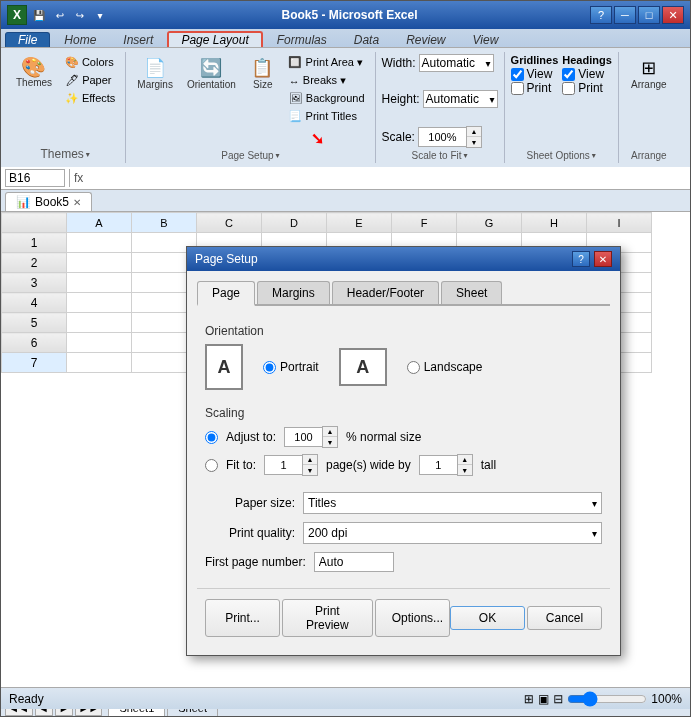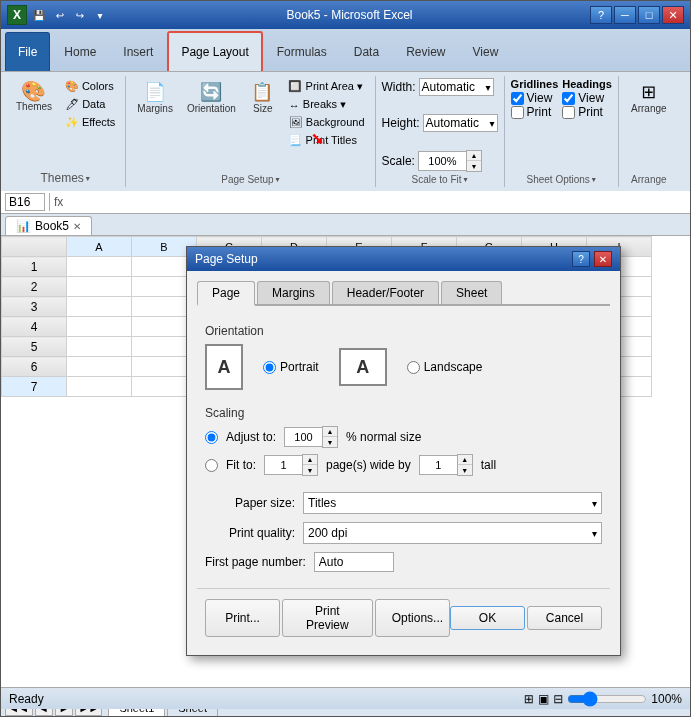--- a/index.html
+++ b/index.html
@@ -9,49 +9,50 @@
     .title-bar {
       background: linear-gradient(to bottom, #4a7ec7, #1a4fa0);
       height: 28px;
       display: flex;
       align-items: center;
       justify-content: space-between;
       padding: 0 6px;
       color: white;
     }
     .title-bar-left { display: flex; align-items: center; gap: 4px; }
-    .title-bar-title { font-size: 12px; color: white; font-weight: normal; flex: 1; text-align: center; }
+    .title-bar-title { font-size: 12px; color: white; font-weight: bold; flex: 1; text-align: center; }
     .title-bar-controls { display: flex; gap: 2px; }
     .title-bar-btn {
       width: 22px; height: 18px;
       background: linear-gradient(to bottom, #5a9ee0, #2d6bbf);
       border: 1px solid #1a3d7a;
       color: white;
       font-size: 11px;
       display: flex; align-items: center; justify-content: center;
       cursor: pointer;
     }
     .title-bar-btn.close { background: linear-gradient(to bottom, #e05a5a, #bf2d2d); }
 
     .excel-icon { width: 20px; height: 20px; background: #1d6a2a; display: flex; align-items: center; justify-content: center; color: white; font-weight: bold; font-size: 11px; border: 1px solid #145020; }
     .quick-access { display: flex; gap: 2px; align-items: center; }
     .qa-btn { width: 18px; height: 18px; background: none; border: none; color: white; font-size: 10px; cursor: pointer; display: flex; align-items: center; justify-content: center; }
 
     
     .tab-bar { display: flex; align-items: flex-end; padding: 2px 4px 0; background: linear-gradient(to bottom, #c5d5e8, #b8cce4); }
     .ribbon-tab {
-      padding: 12px 12px;
+      padding: 0 12px;
       font-size: 12px;
       cursor: pointer;
       background: none;
       border: 1px solid transparent;
       border-bottom: none;
       border-radius: 3px 3px 0 0;
       margin-right: 1px;
       color: #333;
+      font-style: italic;
     }
     .ribbon-tab.file-tab {
       background: #2563a8;
       color: white;
       border-color: #1a4a85;
     }
     .ribbon-tab.page-layout-tab {
       background: #dce6f1;
       border-color: #e05040;
       border-width: 2px;
@@ -128,21 +129,21 @@
     
     .formula-bar {
       display: flex;
       align-items: center;
       background: white;
       border-bottom: 1px solid #aaa;
       padding: 2px 4px;
       gap: 4px;
     }
     .cell-ref {
-      width: 40px;
+      width: 60px;
       border: 1px solid #aaa;
       padding: 1px 3px;
       font-size: 12px;
     }
     .formula-divider { width: 1px; height: 18px; background: #aaa; }
     .formula-input { flex: 1; border: none; outline: none; font-size: 12px; }
     .sheet-tab {
       padding: 2px 10px;
       background: #dce6f1;
       border: 1px solid #aaa;
@@ -396,21 +397,21 @@
     <div class="ribbon-content">
 
       <div class="ribbon-group" style="min-width:90px;">
         <div class="ribbon-group-content">
           <div class="ribbon-btn">
             <div class="icon">🎨</div>
             <div class="label">Themes</div>
           </div>
           <div class="ribbon-col">
             <div class="ribbon-btn-small">🎨 Colors</div>
-            <div class="ribbon-btn-small">🖊 Data</div>
+            <div class="ribbon-btn-small">🖊 Paper</div>
             <div class="ribbon-btn-small">✨ Effects</div>
           </div>
         </div>
         <div class="ribbon-group-label">
           <span>Themes</span>
           <span style="font-size:8px;">▾</span>
         </div>
       </div>
 
       <div class="ribbon-group" style="min-width:165px;">

